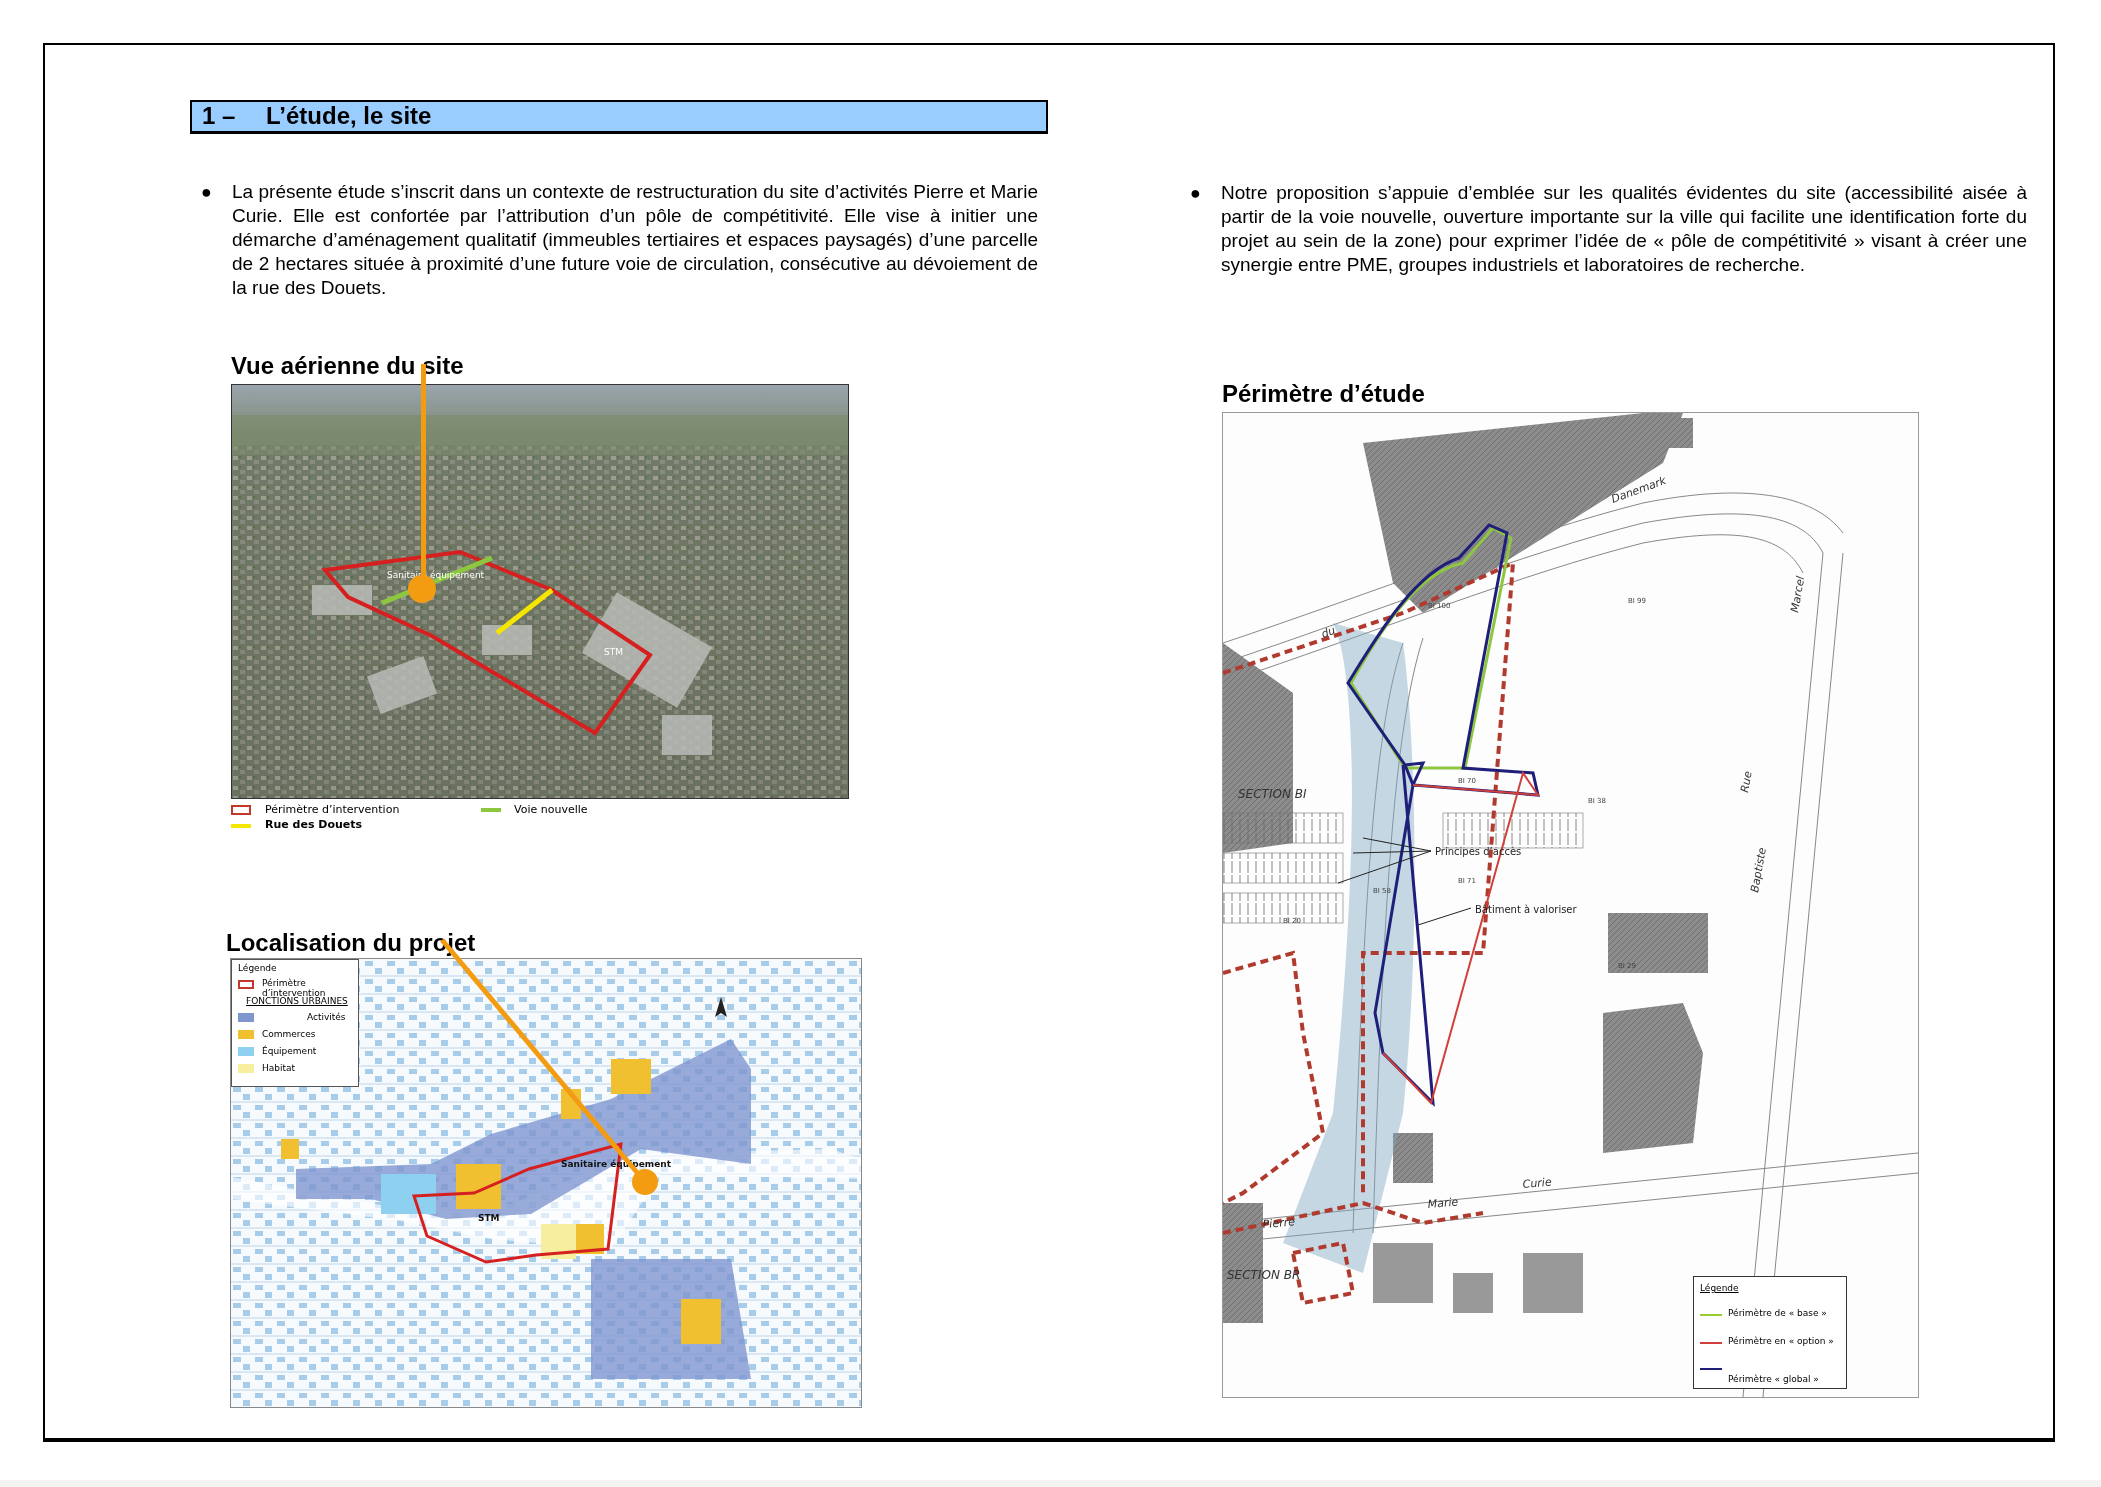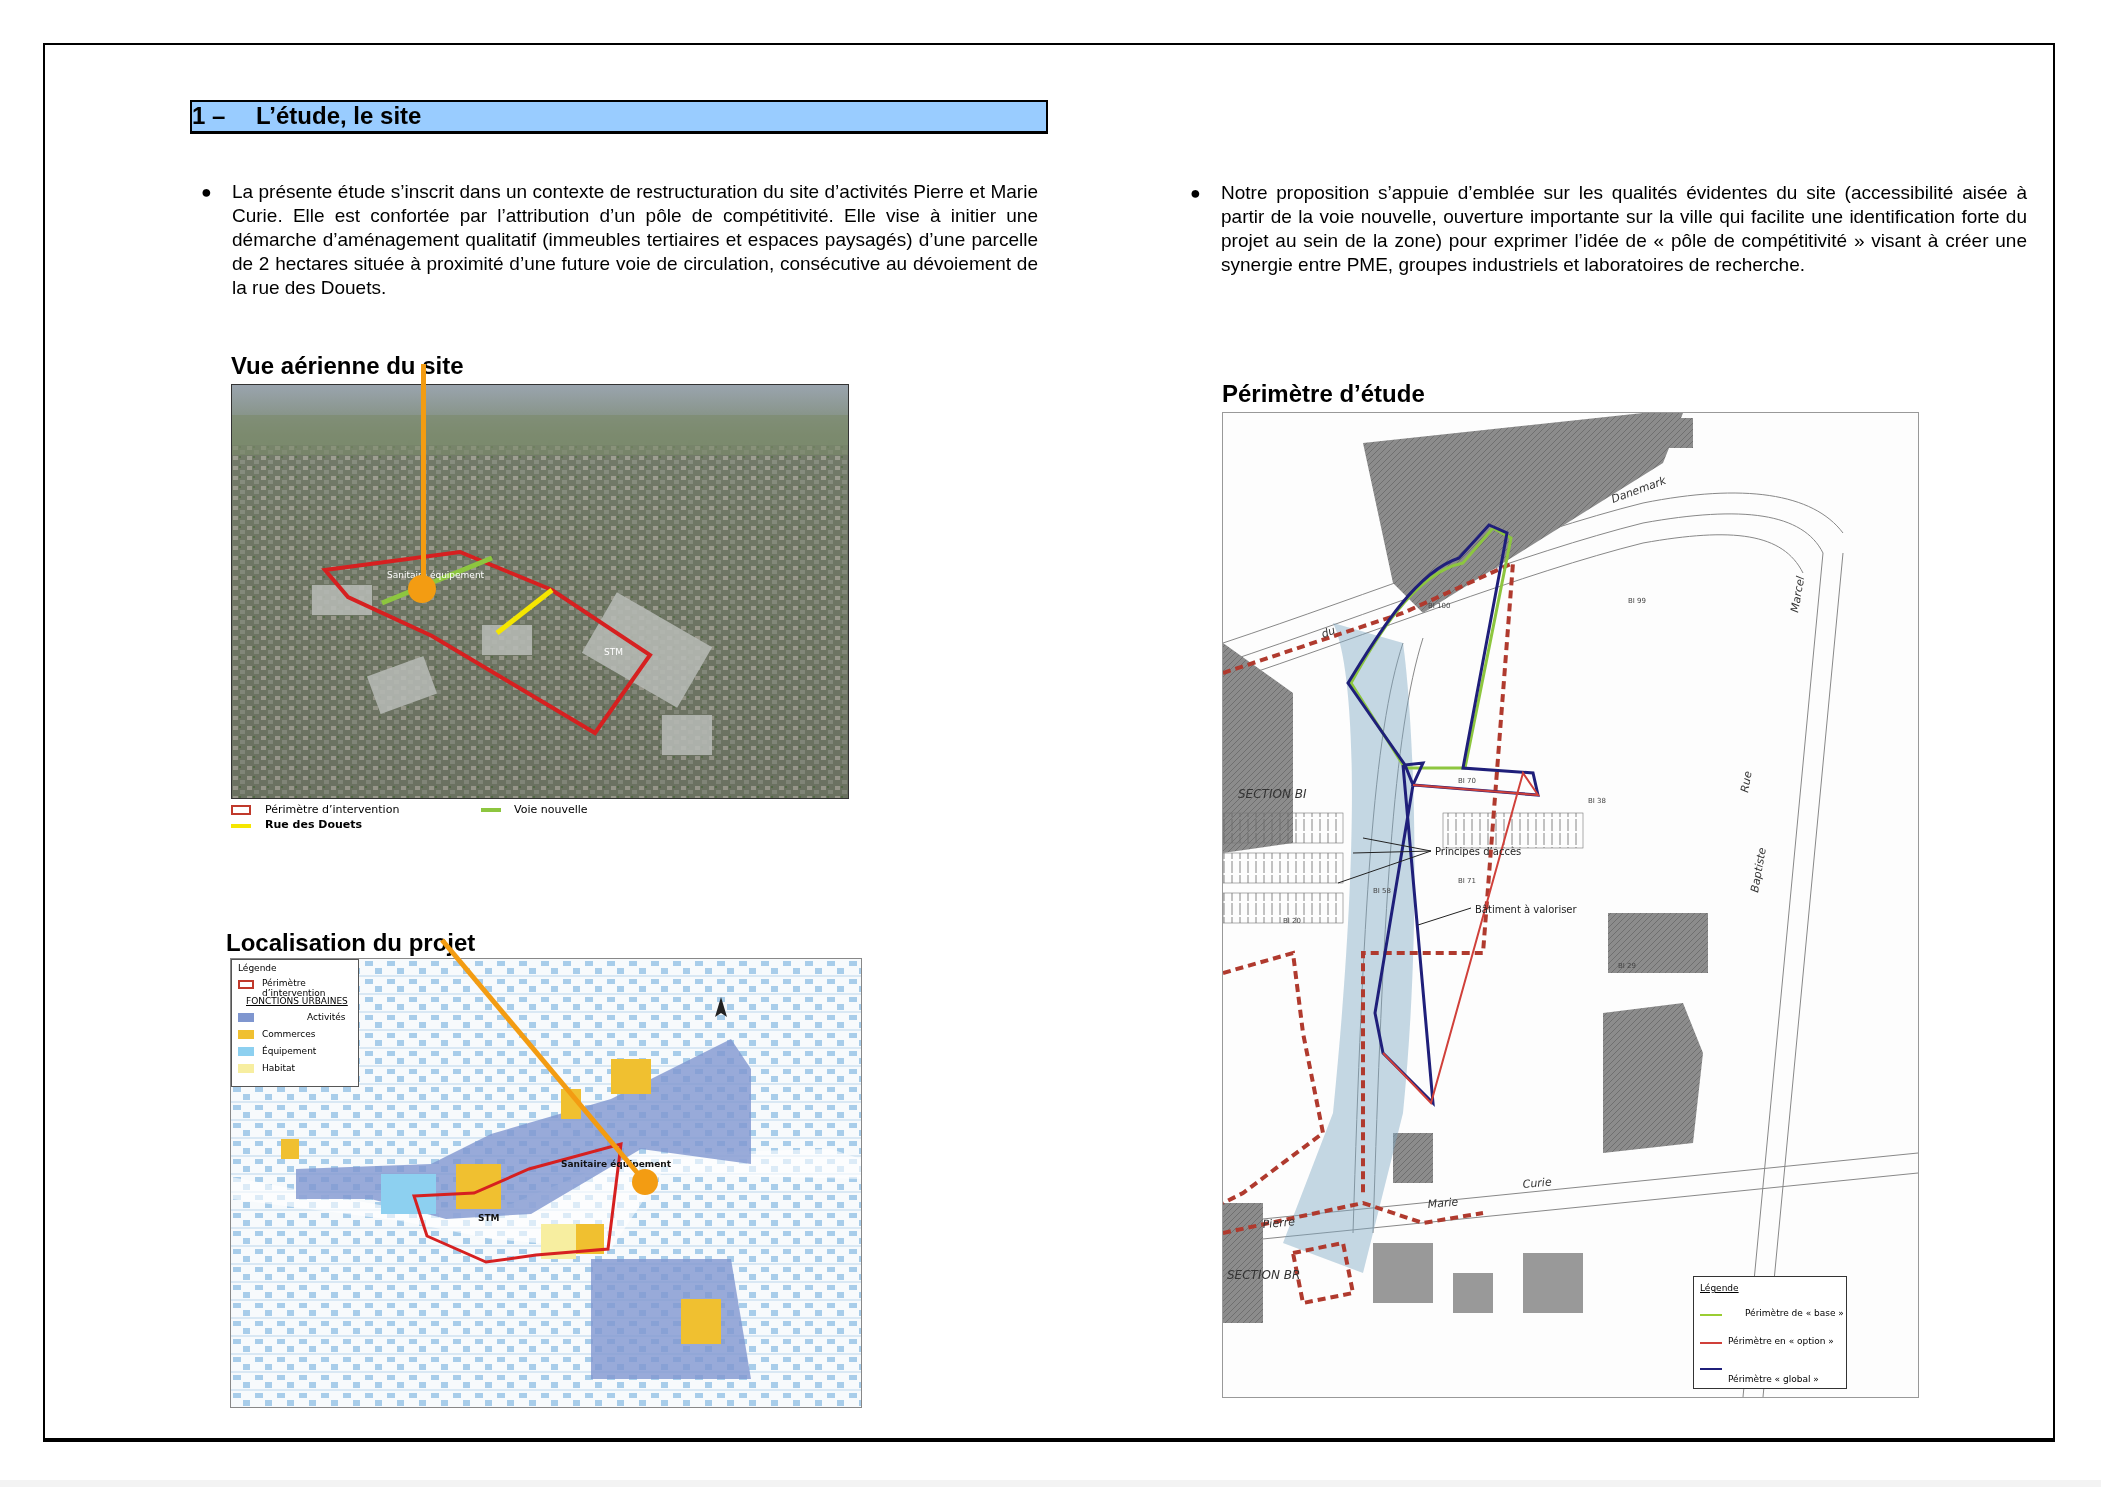--- a/index.html
+++ b/index.html
@@ -1,19 +1,19 @@
 <!DOCTYPE html>
 <html><head>
 <meta charset="utf-8">
 <style>
   html, body { margin:0; padding:0; background:#ffffff; }
   body { width:2101px; height:1487px; position:relative; overflow:hidden; font-family:"Liberation Sans", sans-serif; color:#000; }
   .page-frame { position:absolute; left:43px; top:43px; width:2012px; height:1399px; border:2px solid #000; border-bottom-width:4px; box-sizing:border-box; background:#fff; }
   .footer-strip { position:absolute; left:0; top:1480px; width:2101px; height:7px; background:#f3f3f3; }
-  .section-header { position:absolute; left:190px; top:100px; width:858px; height:34px; background:#99ccff; border:2px solid #000; border-bottom-width:3px; box-sizing:border-box; font-weight:bold; font-size:24px; line-height:28px; }
+  .section-header { position:absolute; left:190px; top:100px; width:858px; height:34px; background:#99ccff; border:2px solid #000; border-bottom-width:3px; box-sizing:border-box; font-weight:bold; font-size:24px; line-height:28px; padding-left:10px; }
   .section-header .num { display:inline-block; width:64px; }
   .bullet-block { position:absolute; font-size:19px; line-height:24px; text-align:justify; }
   .bullet-block .dot { position:absolute; left:-31px; top:0; font-size:18px; }
   .fig-title { position:absolute; font-weight:bold; font-size:24px; }
   .fig { position:absolute; overflow:hidden; }
   .legend-text { font-size:11px; font-family:"DejaVu Sans", sans-serif; }
   svg text { font-family:"DejaVu Sans", sans-serif; }
 </style>
 </head>
 <body>
@@ -205,19 +205,19 @@
       <line x1="208" y1="438" x2="130" y2="440"></line>
       <line x1="208" y1="438" x2="115" y2="470"></line>
       <line x1="248" y1="495" x2="195" y2="512"></line>
     </g>
     <text x="212" y="442" font-size="10" fill="#222">Principes d’accès</text>
     <text x="252" y="500" font-size="10" fill="#222">Bâtiment à valoriser</text>
   </svg>
   <div style="position:absolute; left:470px; top:863px; width:152px; height:111px; background:#fff; border:1px solid #333; font-size:9px; font-family:'DejaVu Sans', sans-serif;">
     <div style="position:absolute; left:6px; top:6px; text-decoration:underline;">Légende</div>
     <div style="position:absolute; left:6px; top:37px; width:22px; height:2px; background:#9acd32;"></div>
-    <div style="position:absolute; left:34px; top:31px;margin-left:17px;">Périmètre de « base »</div>
+    <div style="position:absolute; left:34px; top:31px;">Périmètre de « base »</div>
     <div style="position:absolute; left:6px; top:65px; width:22px; height:2px; background:#d0403a;"></div>
     <div style="position:absolute; left:34px; top:59px;">Périmètre en « option »</div>
     <div style="position:absolute; left:6px; top:91px; width:22px; height:2px; background:#1f1f7a;"></div>
     <div style="position:absolute; left:34px; top:85px;margin-top:12px;">Périmètre « global »</div>
   </div>
 </div>
 
 </body></html>

